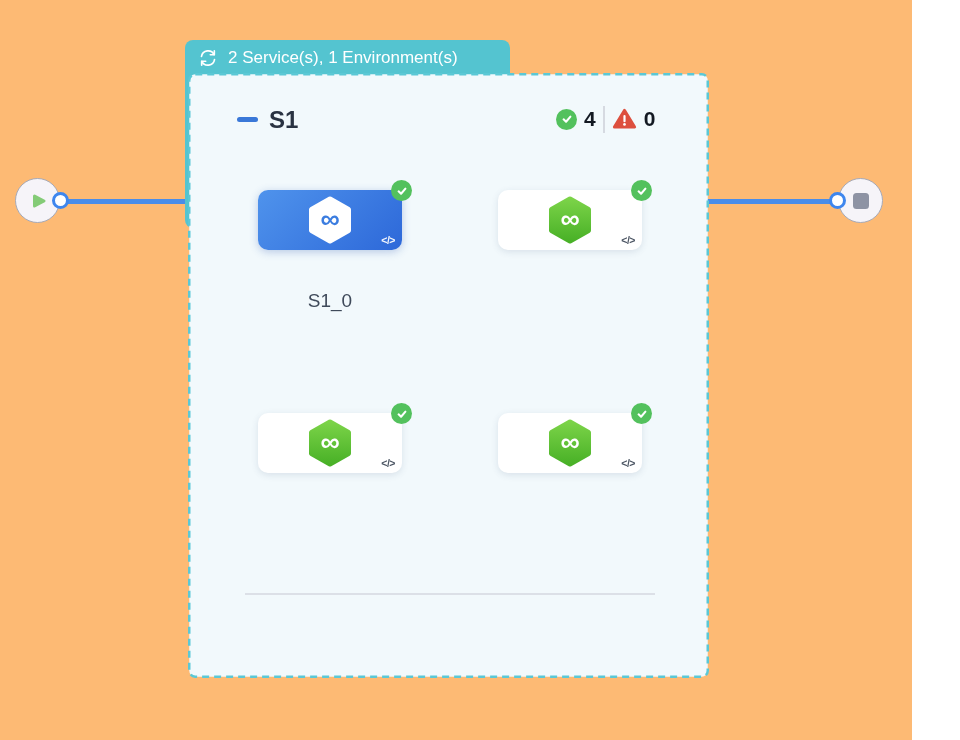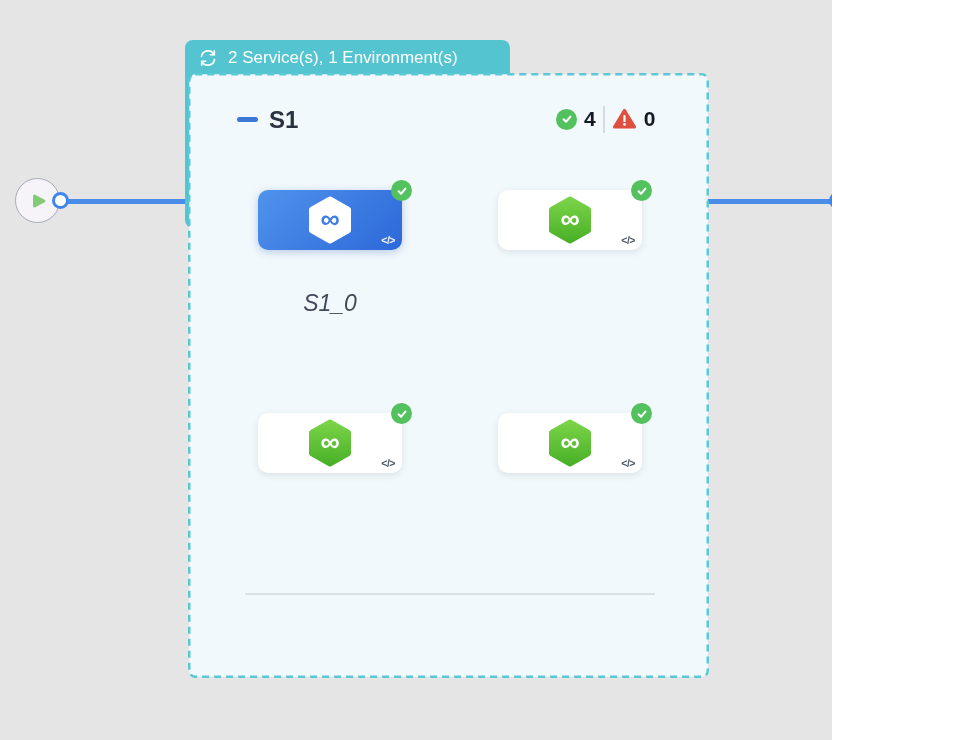--- a/index.html
+++ b/index.html
@@ -1,18 +1,18 @@
 <!DOCTYPE html>
 <html><head>
 <meta charset="utf-8">
 <style>
   html,body{margin:0;padding:0;}
   .canvas{
-    position:relative;width:832px;height:740px;overflow:hidden;
-    background:#e5e5e5;
+    position:relative;width:912px;height:740px;overflow:hidden;
+    background:#fdba74;
     font-family:"Liberation Sans", sans-serif;
   }
   
   .edge{position:absolute;height:4.5px;background:#4a8de8;border-radius:2px;z-index:1;}
   .edge-left{left:59px;top:199px;width:130px;}
   .edge-right{left:706px;top:199px;width:126px;}
   .endpoint{
     position:absolute;width:45px;height:45px;border-radius:50%;
     background:#f6f4f9;border:1.5px solid #a7aab8;box-sizing:border-box;
     display:flex;align-items:center;justify-content:center;z-index:4;
@@ -82,22 +82,22 @@
     border-radius:50%;background:#53c15d;display:flex;align-items:center;
     justify-content:center;
   }
   .code-glyph{
     position:absolute;right:7px;bottom:4px;font-size:10.5px;font-weight:700;
     letter-spacing:-0.5px;
   }
   .code-white{color:rgba(255,255,255,.95);}
   .code-gray{color:#4b5563;}
   .service-label{
-    position:absolute;width:144px;text-align:center;font-size:23px;
-    color:#3f4a5a;z-index:4;font-style:italic;
+    position:absolute;width:144px;text-align:center;font-size:19px;
+    color:#3f4a5a;z-index:4;
   }
   .l0{left:258px;top:290px;} .l1{left:498px;top:290px;}
   .l2{left:258px;top:512px;} .l3{left:498px;top:512px;}
   
   .footer-divider{
     position:absolute;left:245px;top:593px;width:410px;height:1.5px;
     background:#dce0e7;z-index:4;
   }
   .max-concurrency{
     position:absolute;left:353px;top:613px;width:300px;text-align:right;

